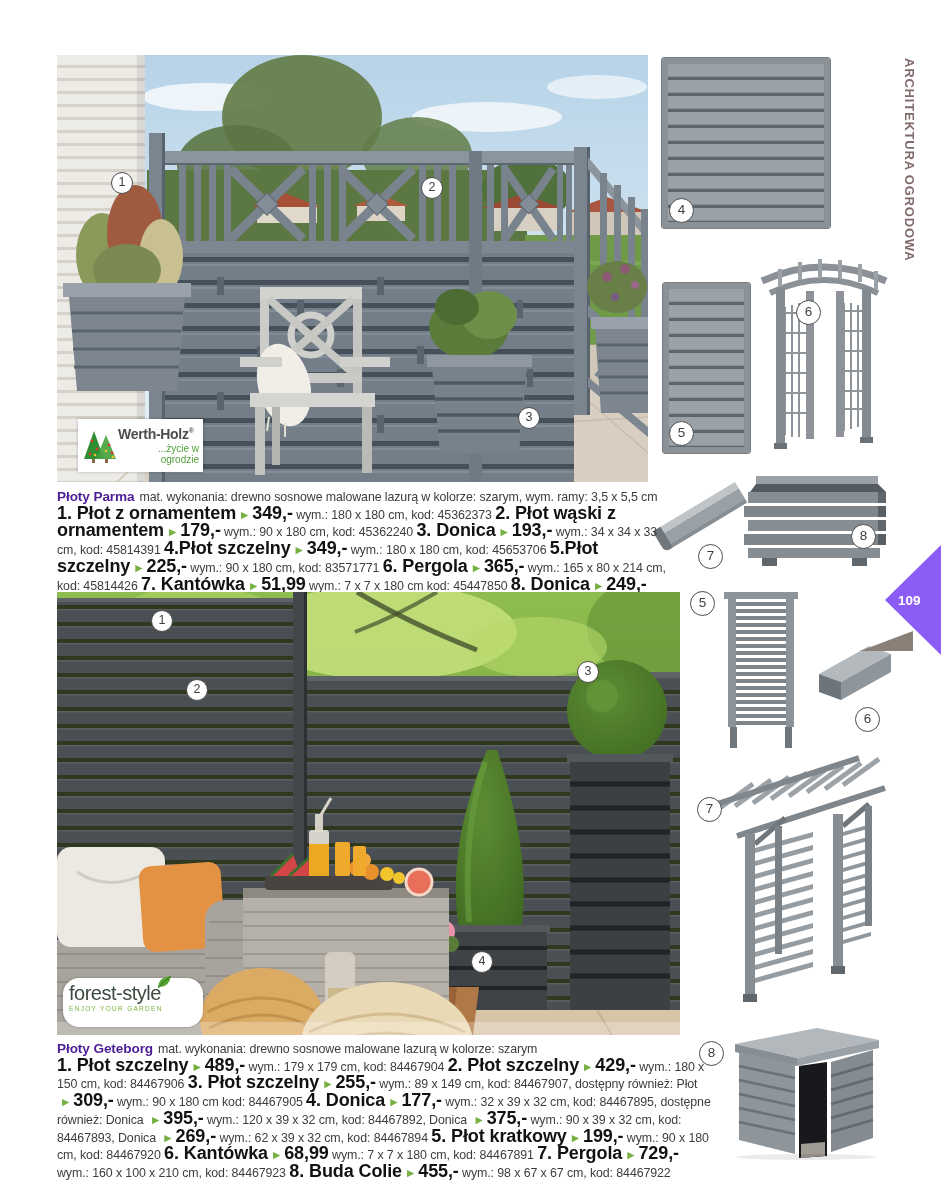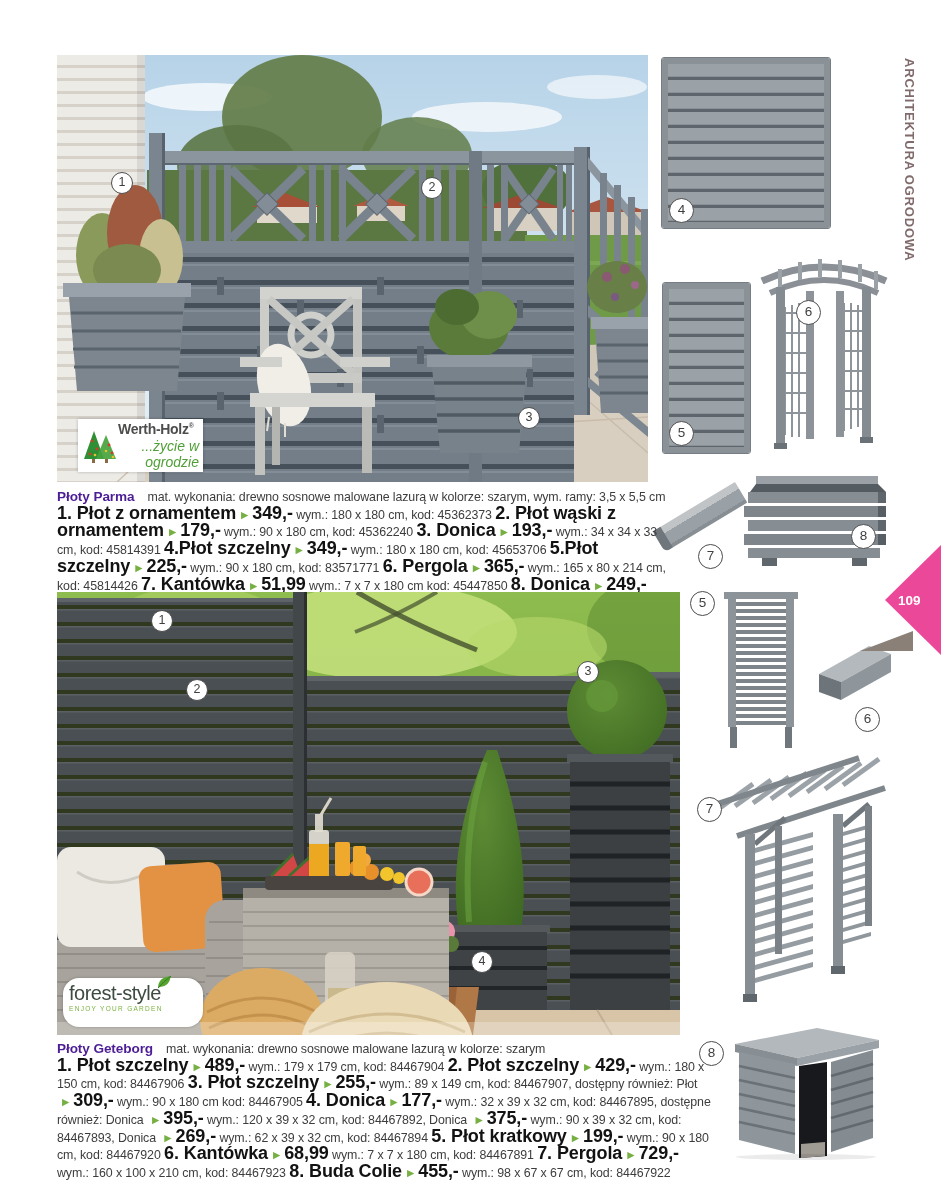--- a/index.html
+++ b/index.html
@@ -26,44 +26,44 @@
             transform:rotate(-31deg);transform-origin:50% 50%;
             background:linear-gradient(180deg,#c0c4c7 0 32%,#9aa1a6 32% 84%,#878e94 84%);
             border-radius:3px 1px 1px 6px;}
   .beam-top::before{content:"";position:absolute;left:0;top:0;width:9px;height:100%;
             background:#6f767c;border-radius:3px 0 0 5px;}
 
   
   .desc{position:absolute;color:#3d3d3d;font-size:12.4px;line-height:15.7px;letter-spacing:-0.1px;}
   .desc p{margin:0;}
   .desc .head{font-weight:bold;font-size:13.6px;color:#4c1d95;}
-  .desc .intro{margin-left:13px;}
+  .desc .intro{margin-left:5px;}
   .seg-b{font-weight:bold;color:#121212;font-size:18px;}
   .seg-r{color:#3d3d3d;}
   .arrow{color:#76b043;font-size:9.5px;margin:0 4px 0 5px;vertical-align:1px;}
 
   
   .vtitle{position:absolute;top:58px;right:24px;writing-mode:vertical-rl;
           font-weight:bold;font-size:13px;letter-spacing:0.8px;color:#806a6c;}
 
   
-  .ptag{position:absolute;top:545px;right:0;width:56px;height:110px;background:#ec4899;
+  .ptag{position:absolute;top:545px;right:0;width:56px;height:110px;background:#8b5cf6;
         clip-path:polygon(100% 0,100% 100%,0 50%);z-index:4;}
   .ptag span{position:absolute;left:13px;top:50%;transform:translateY(-50%);
         color:#fff;font-weight:bold;font-size:13.5px;}
   .ptag-fold{position:absolute;left:860px;top:631px;width:53px;height:20px;background:#8b8078;
         clip-path:polygon(0 100%,100% 0,100% 100%);z-index:3;}
 
   
   .logo{position:absolute;background:#fff;z-index:5;box-shadow:0 0 3px rgba(0,0,0,.25);}
   .werth{left:21px;top:364px;width:125px;height:53px;display:flex;align-items:center;padding:2px 4px;box-sizing:border-box;}
   .werth .wtxt{flex:1;}
   .werth .wname{font-weight:bold;font-size:14px;color:#4d4d4b;letter-spacing:-0.3px;white-space:nowrap;}
   .werth .wname sup{font-size:7px;}
-  .werth .wtag{font-style:italic;font-size:14px;color:#4f9f36;text-align:right;margin-top:1px;}
+  .werth .wtag{font-size:10px;color:#4f9f36;text-align:right;margin-top:1px;}
   .fstyle{left:6px;top:386px;width:140px;height:49px;border-radius:16px;padding:3px 6px;box-sizing:border-box;}
   .fstyle .fname{font-size:20px;color:#3d4b40;letter-spacing:-0.5px;position:relative;line-height:24px;}
   .fstyle .fleaf{position:absolute;right:24px;top:-7px;}
   .fstyle .ftag{font-size:6.5px;letter-spacing:1.3px;color:#7ab23e;margin-top:0;}
 </style>
 </head>
 <body>
 
 <div class="page">
 

